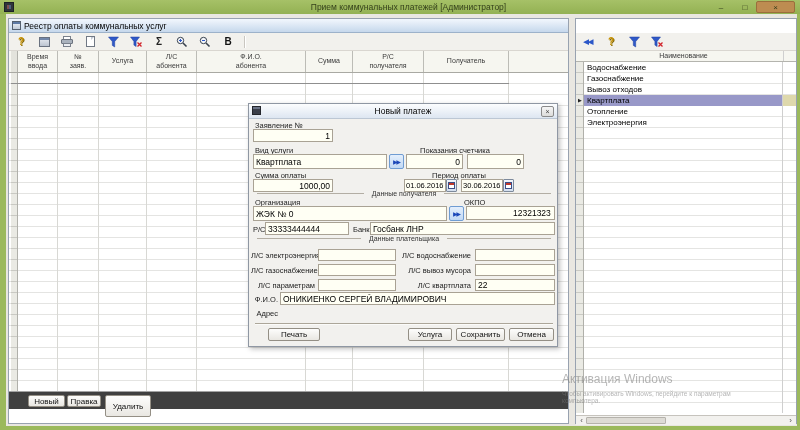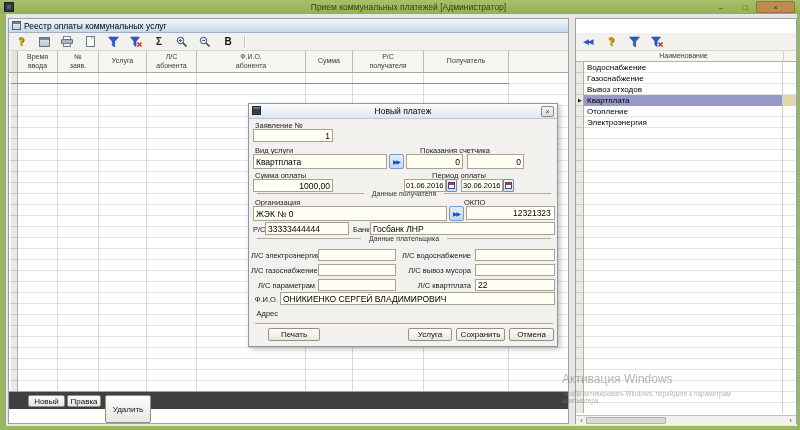--- a/index.html
+++ b/index.html
@@ -199,21 +199,21 @@
 
   <div class="hscroll" style="top:378px;">
     <span class="sarrow" style="left:1px;">‹</span>
     <span class="sthumb" style="left:11px;width:160px;"></span>
     <span class="sarrow" style="right:1px;">›</span>
   </div>
 
   <div class="footer">
     <button class="btn" style="left:10px;top:3px;width:37px;height:12px;">Новый</button>
     <button class="btn" style="left:49px;top:3px;width:34px;height:12px;">Правка</button>
-    <button class="btn" style="left:87px;top:3px;width:46px;height:28px;">Удалить</button>
+    <button class="btn" style="left:87px;top:3px;width:46px;height:22px;">Удалить</button>
   </div>
 </div>
 
 <div class="win" style="left:575px;top:18px;width:222px;height:406px;">
   <div class="toolbar">
     <span class="tico">
         <span class="ic-back">◀◀</span>
       </span>
     <span class="tico">
         <span class="ic-help">?</span>

